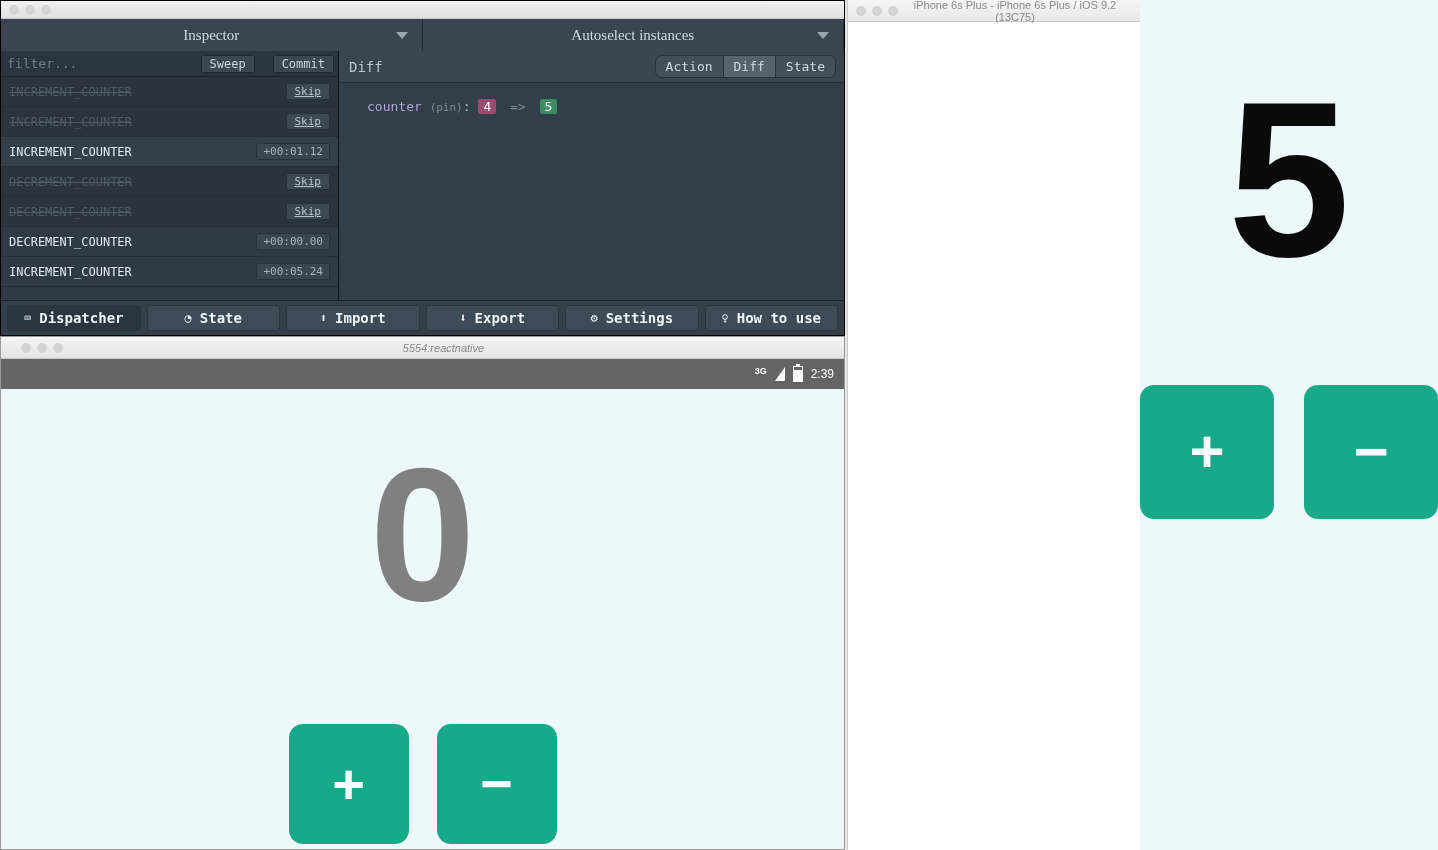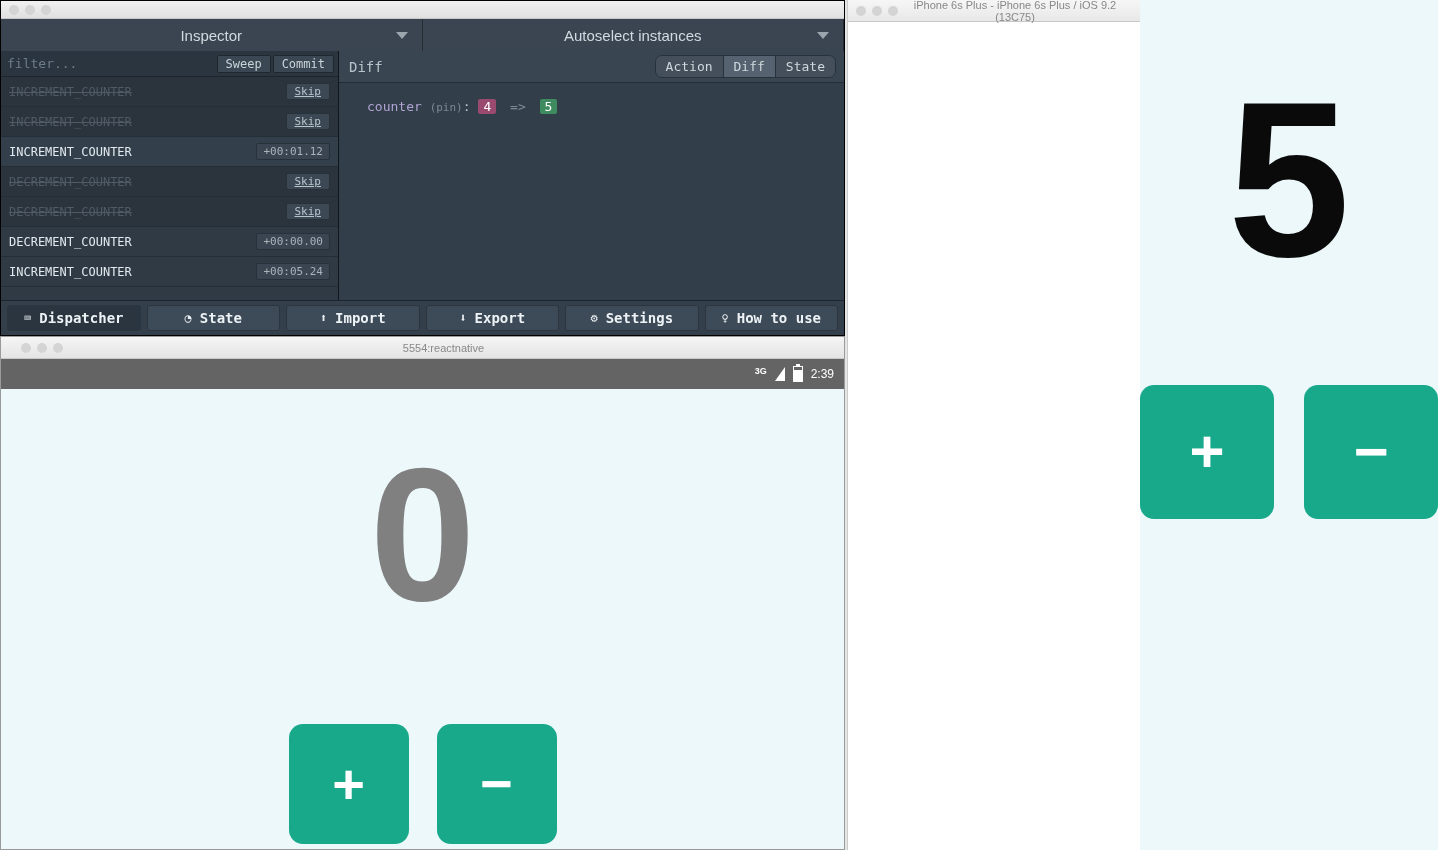--- a/index.html
+++ b/index.html
@@ -36,35 +36,35 @@
   flex-direction: column;
   border: 1px solid #000;
 }
 .devtools .mac-title-bar { background: linear-gradient(#f0f0f0,#e0e0e0); }
 .top-tabs { display: flex; height: 32px; }
 .top-tab {
   flex: 1;
   background: #3a4551;
   color: #d0dae0;
   font-size: 15px;
-  font-family: Liberation Sans, sans-serif;
+  font-family: Liberation Serif, serif;
   display: flex; align-items: center; justify-content: center;
   position: relative;
   border-right: 1px solid #242c34;
   cursor: pointer;
 }
 .top-tab .chev {
   position: absolute; right: 14px;
   width: 0;height:0;border-left:6px solid transparent;border-right:6px solid transparent;border-top:7px solid #9aa5ae;
 }
 .main-area { display: flex; flex: 1; min-height: 0; }
 
 
 .action-list { width: 338px; display: flex; flex-direction: column; border-right: 1px solid #11161b; }
-.filter-row { display: flex; align-items: center; background: #2b3540; padding: 2px 4px 2px 6px; height: 26px; border-bottom: 1px solid #1d242c; }
+.filter-row { display: flex; align-items: center; background: #2b3540; padding: 2px 4px 2px 6px; height: 26px; border-bottom: 1px solid #1d242c; gap: 16px; }
 .filter-input { flex: 1; background: transparent; border: none; color:#6e7d8a; font:13px Menlo,monospace; outline: none; }
 .filter-input::placeholder { color:#6e7d8a; }
 .sm-btn {
   background: #3b4753; color:#cbd4da; border:1px solid #1f2830;
   font: 12px Menlo,monospace; padding: 1px 8px; border-radius:2px;
   cursor: pointer;
 }
 .sm-btn + .sm-btn { margin-left: 2px; }
 .actions-scroll { flex:1; overflow:hidden; }
 .action-row {
@@ -122,20 +122,21 @@
 .android-win {
   position:absolute; left:0; top:336px;
   width:845px; height:514px;
   background:#fff;border:1px solid #9a9a9a;
   display:flex;flex-direction:column;overflow:hidden;
 }
 .android-title {
   height:22px;background:linear-gradient(#f5f5f5,#e4e4e4);
   display:flex;align-items:center;padding:0 20px;font-size:12px;color:#666;
   border-bottom:1px solid #c8c8c8;
+  font-style:italic;
 }
 .android-title .title-text{flex:1;text-align:center;}
 .android-status {
   height:30px;background:#646464;display:flex;align-items:center;justify-content:flex-end;
   padding:0 10px;color:#fff;gap:8px;font-size:14px;
 }
 .sig3g{font-size:9px;font-weight:bold;position:relative;top:-3px;}
 .tri-icon{display:inline-block;width:0;height:0;border-left:10px solid transparent;border-bottom:14px solid #fff;}
 .batt-icon{display:inline-block;width:10px;height:16px;border:1px solid #fff;position:relative;}
 .batt-icon::before{content:"";position:absolute;top:-3px;left:2px;width:4px;height:2px;background:#fff;}

